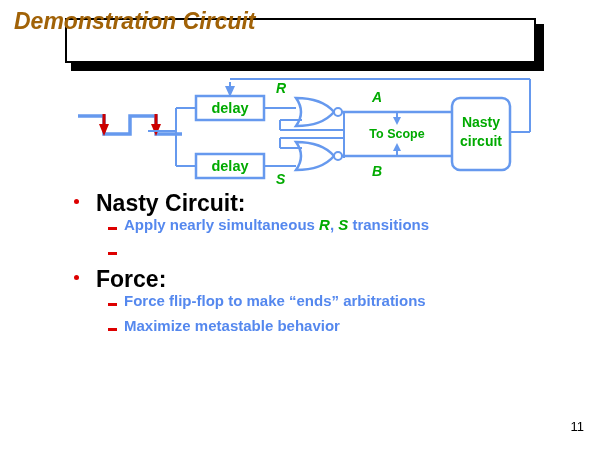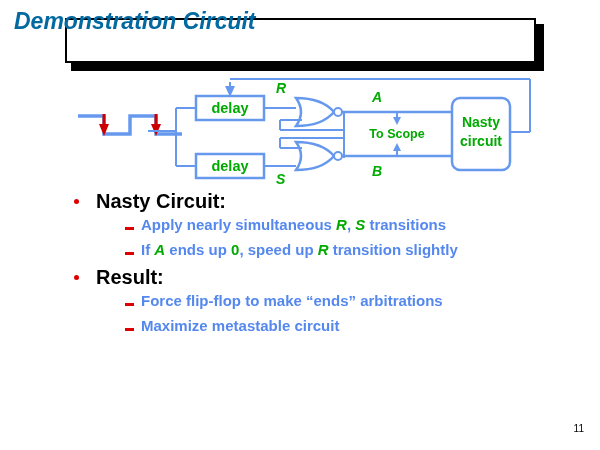--- a/index.html
+++ b/index.html
@@ -29,21 +29,21 @@
     background: #ffffff;
     border: 2px solid #000000;
     box-sizing: border-box;
   }
   #title-text {
     position: absolute;
     left: 14px; top: 8px;
     font-size: 23px;
     font-weight: bold;
     font-style: italic;
-    color: #0369a1;
+    color: #a16207;
     letter-spacing: 0px;
     white-space: nowrap;
   }
 
   
   #circuit {
     position: absolute;
     left: 0; top: 72px;
     width: 600px; height: 118px;
   }
@@ -51,56 +51,55 @@
   
   #content {
     position: absolute;
     left: 0; top: 190px;
     width: 600px;
   }
   .lvl1 {
     position: relative;
     padding-left: 96px;
     height: 26px;
-    font-size: 20px;
+    font-size: 23px;
     font-weight: bold;
     color: #000000;
     white-space: nowrap;
   }
   .lvl1 .dot {
     position: absolute;
     left: 74px; top: 9px;
     width: 5px; height: 5px;
     background: #dd0000;
     border-radius: 50%;
   }
   .lvl2 {
     position: relative;
     padding-left: 124px;
     height: 25px;
     font-size: 15px;
     font-weight: bold;
     color: #5588ee;
     white-space: nowrap;
-    margin-left: 17px;
   }
   .lvl2 .dash {
     position: absolute;
     left: 108px; top: 11px;
     width: 9px; height: 2.5px;
     background: #dd0000;
   }
   .g { color: #00aa00; }
   .gi { color: #00aa00; font-style: italic; }
 
   
   #page-number {
     position: absolute;
     right: 16px; bottom: 16px;
-    font-size: 10px;
+    font-size: 13px;
     color: #000000;
   }
 </style>
 </head>
 <body>
 
 <div id="title-shadow"></div>
 <div id="title-box"></div>
 <div id="title-text">Demonstration Circuit</div>
 
@@ -192,19 +191,19 @@
   </g>
 
   <rect x="452" y="26" width="58" height="72" rx="8" ry="8" fill="#ffffff" stroke="#6699ee" stroke-width="2.5"></rect>
   <text x="481" y="55" text-anchor="middle" font-family="Liberation Sans, sans-serif" font-size="14" font-weight="bold" fill="#00aa00">Nasty</text>
   <text x="481" y="74" text-anchor="middle" font-family="Liberation Sans, sans-serif" font-size="14" font-weight="bold" fill="#00aa00">circuit</text>
 </svg>
 
 <div id="content">
     <div class="lvl1"><span class="dot"></span><span>Nasty Circuit:</span></div>
     <div class="lvl2"><span class="dash"></span><span><span>Apply nearly simultaneous </span><span class="gi">R</span><span>, </span><span class="gi">S</span><span> transitions</span></span></div>
-    <div class="lvl2"><span class="dash"></span><span><span>If </span><span class="gi">A</span><span> ends up </span><span class="g">0</span><span>, speed up </span><span class="gi">R</span><span> transition slightly</span></span></div>
-    <div class="lvl1"><span class="dot"></span><span>Result:</span></div>
+    <div class="lvl2"><span class="dash"></span></div>
+    <div class="lvl1"><span class="dot"></span><span>Force:</span></div>
     <div class="lvl2"><span class="dash"></span><span><span>Force flip-flop to make “ends” arbitrations</span></span></div>
-    <div class="lvl2"><span class="dash"></span><span><span>Maximize metastable circuit</span></span></div>
+    <div class="lvl2"><span class="dash"></span><span><span>Maximize metastable behavior</span></span></div>
   </div>
 
 <div id="page-number">11</div>
 
 </body></html>

